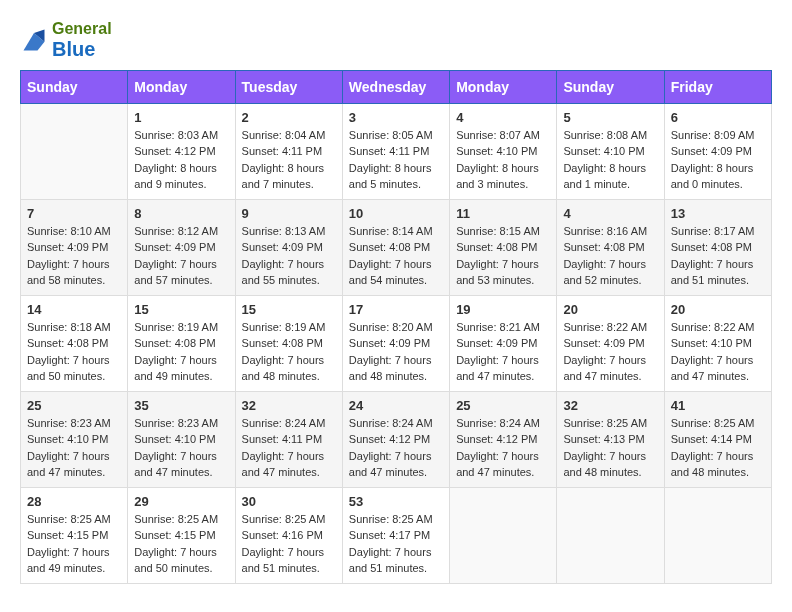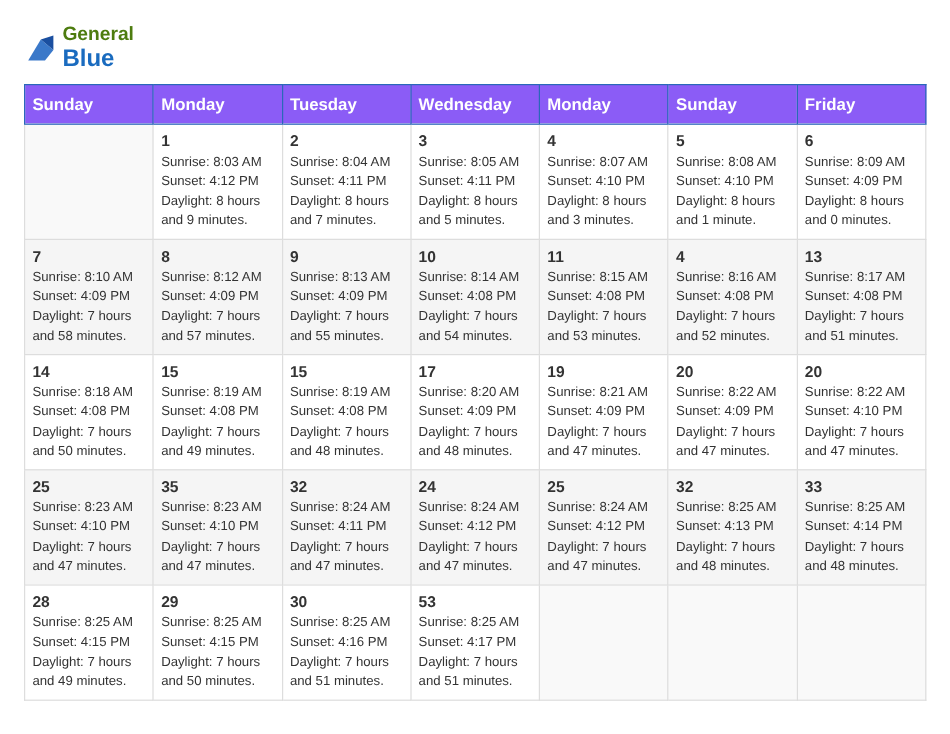--- a/index.html
+++ b/index.html
@@ -282,21 +282,21 @@
             Sunrise: 8:24 AM<br>Sunset: 4:12 PM<br>Daylight: 7 hours and 47 minutes.
           </div>
         </td>
         <td>
           <div class="day-number">32</div>
           <div class="day-info">
             Sunrise: 8:25 AM<br>Sunset: 4:13 PM<br>Daylight: 7 hours and 48 minutes.
           </div>
         </td>
         <td>
-          <div class="day-number">33</div>
+          <div class="day-number">41</div>
           <div class="day-info">
             Sunrise: 8:25 AM<br>Sunset: 4:14 PM<br>Daylight: 7 hours and 48 minutes.
           </div>
         </td>
       </tr>
       <tr class="row-white">
         <td>
           <div class="day-number">28</div>
           <div class="day-info">
             Sunrise: 8:25 AM<br>Sunset: 4:15 PM<br>Daylight: 7 hours and 49 minutes.

